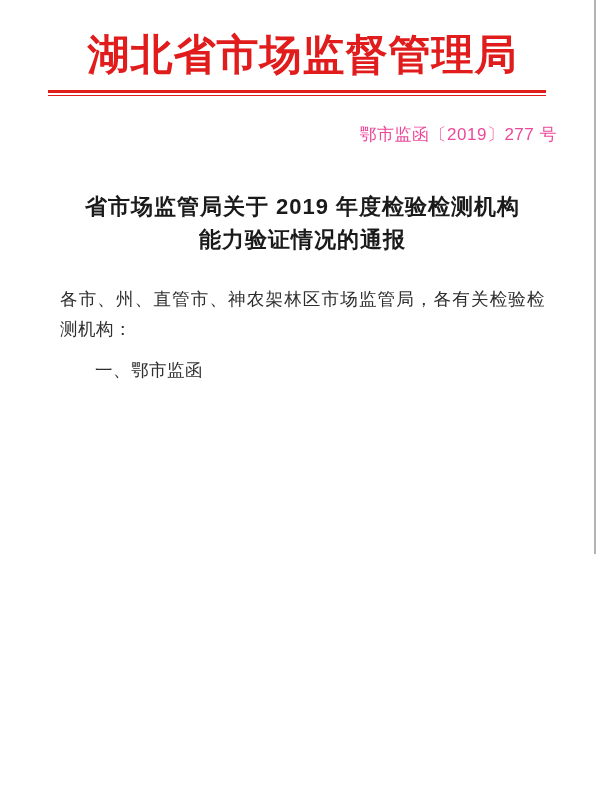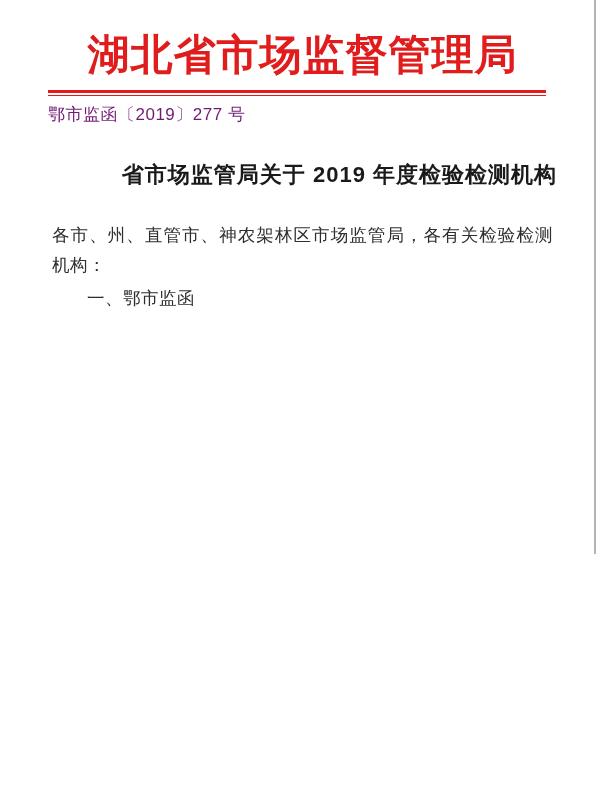--- a/index.html
+++ b/index.html
@@ -42,46 +42,47 @@
     white-space: nowrap;
   }
   .header-divider {
     margin-top: 10px;
     width: 498px;
     height: 2px;
     border-top: 3px solid #e01c1c;
     border-bottom: 1.5px solid #e01c1c;
   }
   .document-number {
-    margin-top: 8px;
+    margin-top: 28px;
     font-size: 17px;
     line-height: 22px;
-    text-align: left;
-    color: #701a75;
+    text-align: right;
+    color: #ec4899;
     letter-spacing: 0.5px;
   }
   .doc-title {
-    margin-top: 32px;
-    text-align: right;
+    margin-top: 44px;
+    text-align: center;
     font-weight: bold;
     font-size: 22px;
     line-height: 33px;
     color: #1a1a1a;
     letter-spacing: 1px;
   }
   .body-text {
     margin-top: 30px;
     font-size: 17.5px;
     line-height: 29.5px;
     color: #2e2e2e;
     letter-spacing: 0.5px;
     text-align: justify;
   }
   .body-text p {
-    margin: 4px;
+    margin: 12px;
+    font-family: Liberation Mono, monospace;
   }
   .body-text p.indent {
     text-indent: 2em;
   }
   .bottom-divider {
     position: absolute;
     left: 45px;
     top: 758px;
     width: 521px;
     height: 4px;
@@ -96,20 +97,21 @@
   <div class="content">
 
     <h1 class="agency-header">湖北省市场监督管理局</h1>
 
     <div class="header-divider"></div>
 
     <div class="document-number">鄂市监函〔2019〕277 号</div>
 
     <div class="doc-title">
       <div>省市场监管局关于 2019 年度检验检测机构</div>
+      <div>能力验证情况的通报</div>
     </div>
 
     <div class="body-text">
       <p>各市、州、直管市、神农架林区市场监管局，各有关检验检测机构：</p>
       <p class="indent">一、鄂市监函</p>
     </div>
 
   </div>
 
   <div class="bottom-divider"></div>

